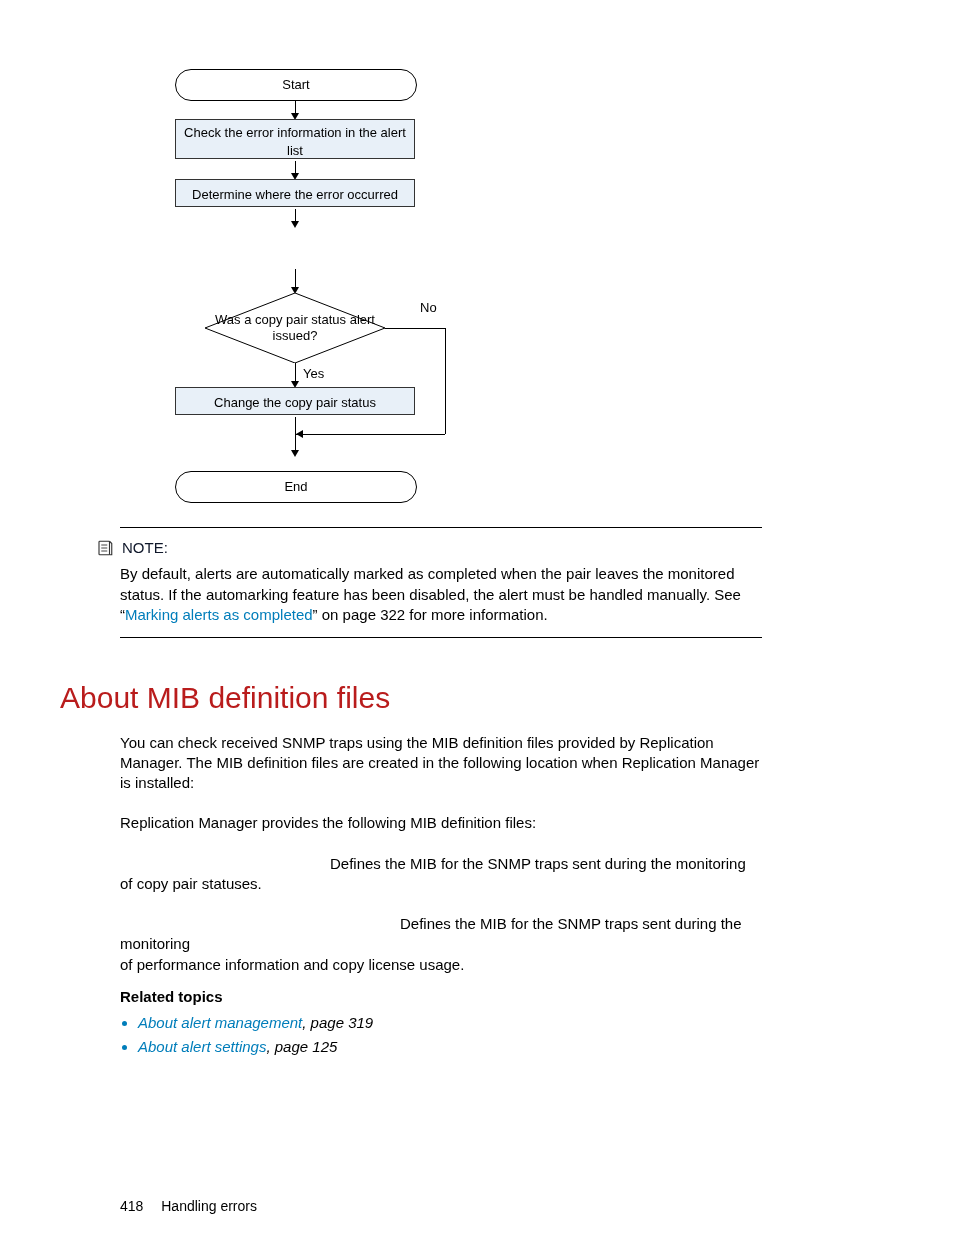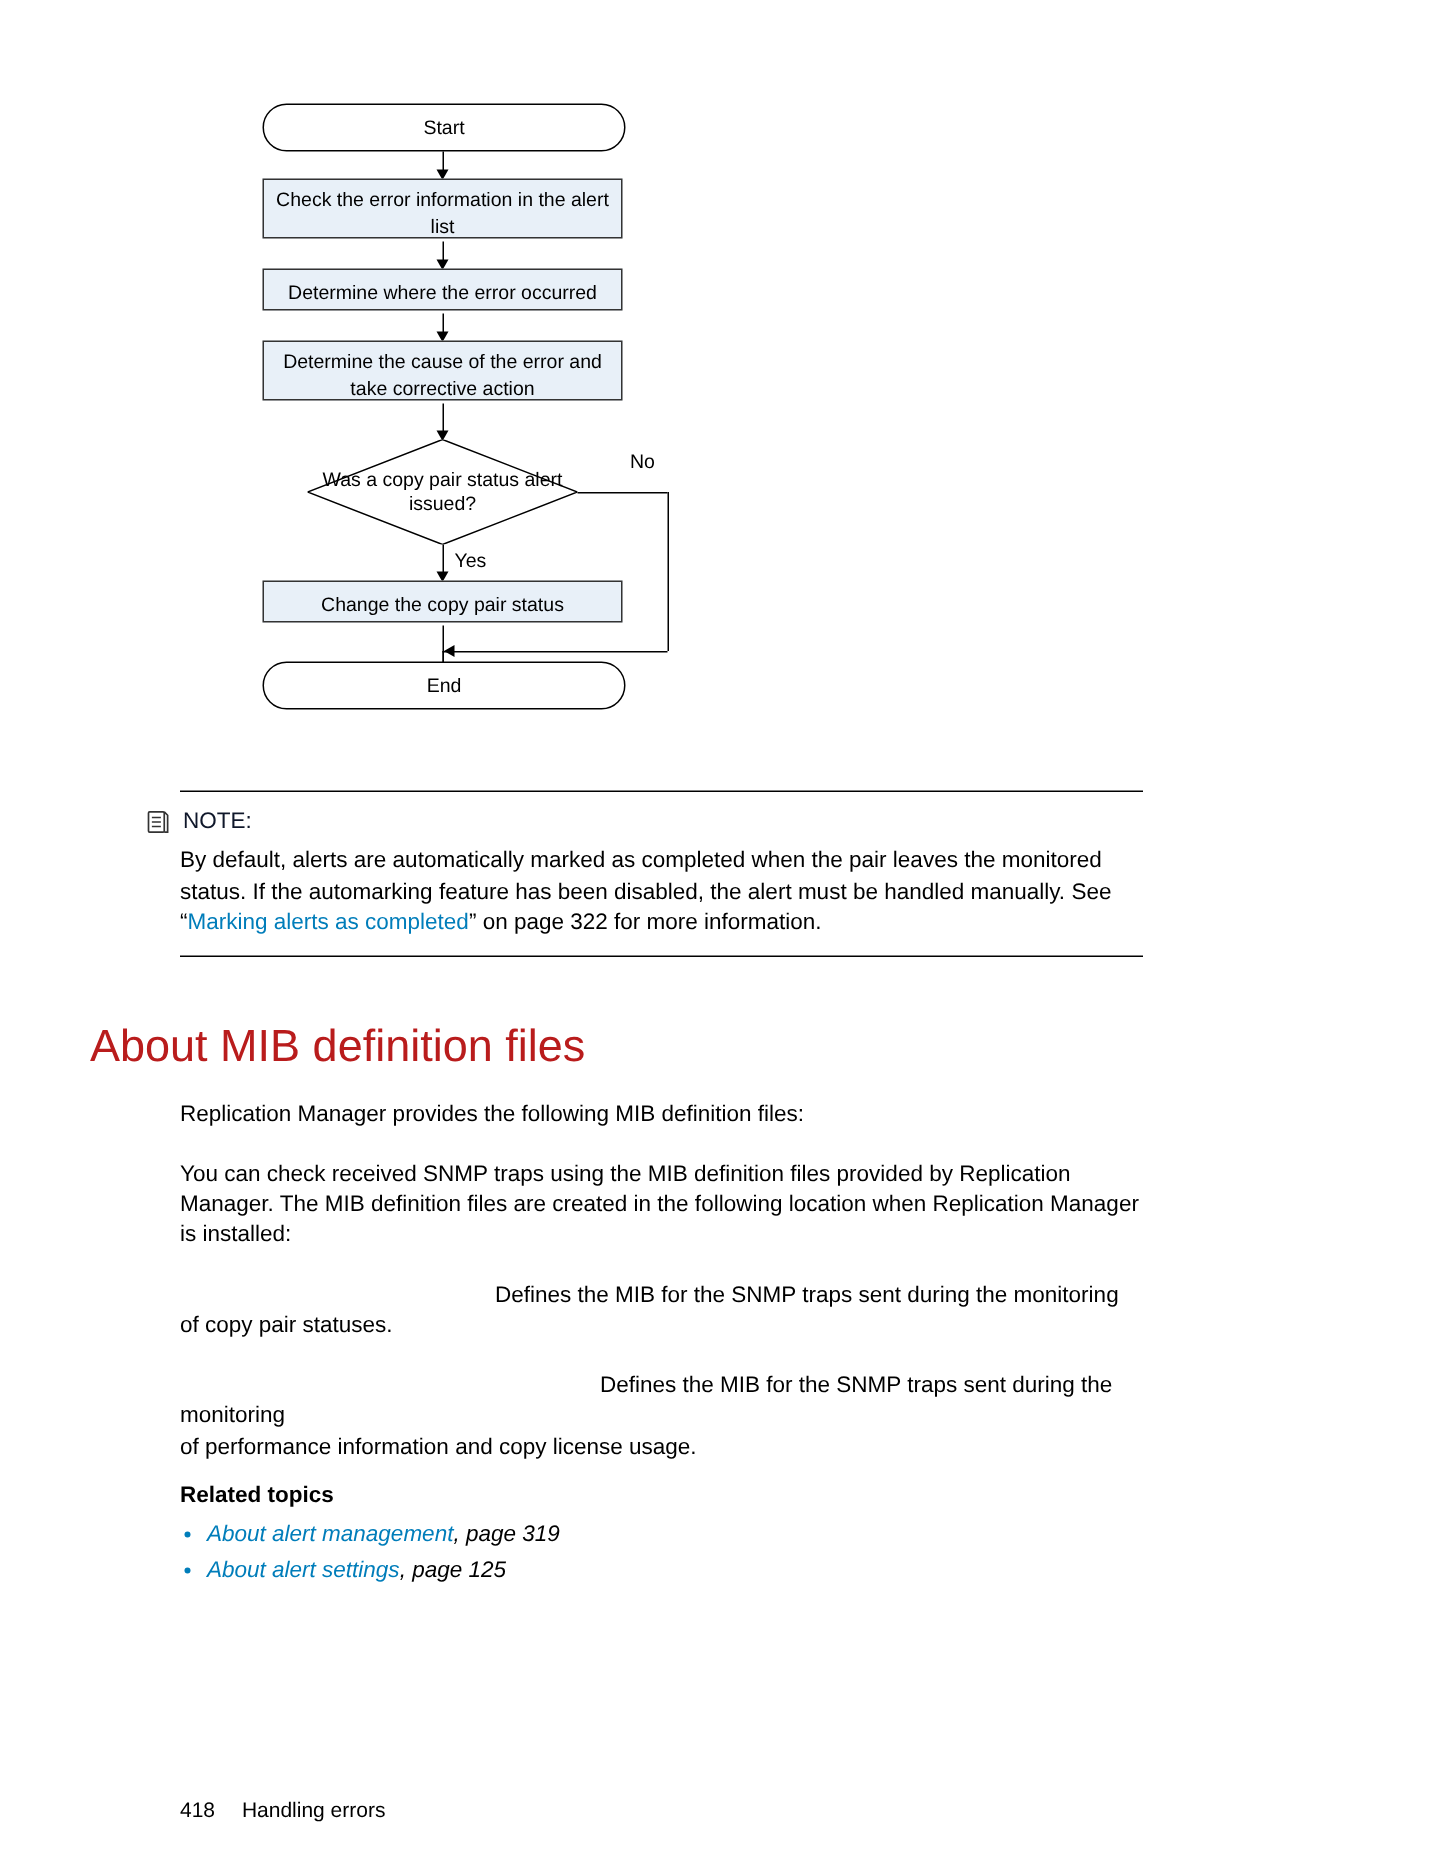--- a/index.html
+++ b/index.html
@@ -136,21 +136,20 @@
     <div class="arrowhead" style="left:116px; top:44px;"></div>
 
     <div class="process" style="top:50px; height:40px;">Check the error information in the alert list</div>
     <div class="connector" style="left:120px; top:92px; width:1px; height:14px;"></div>
     <div class="arrowhead" style="left:116px; top:104px;"></div>
 
     <div class="process" style="top:110px; height:28px; padding-top:6px;">Determine where the error occurred</div>
     <div class="connector" style="left:120px; top:140px; width:1px; height:14px;"></div>
     <div class="arrowhead" style="left:116px; top:152px;"></div>
 
-    <div class="process" style="top:158px; height:40px;">Determine the cause of the error and take corrective action</div>
     <div class="connector" style="left:120px; top:200px; width:1px; height:20px;"></div>
     <div class="arrowhead" style="left:116px; top:218px;"></div>
 
     <div class="decision" style="top:224px;">
       <svg viewBox="0 0 180 70">
         <polygon points="90,0 180,35 90,70 0,35" fill="#fff" stroke="#000" stroke-width="1"></polygon>
       </svg>
       <div class="decision-text">Was a copy pair status alert issued?</div>
     </div>
 
@@ -166,44 +165,44 @@
 
     <div class="connector" style="left:210px; top:259px; width:60px; height:1px;"></div>
     <div class="connector" style="left:270px; top:259px; width:1px; height:106px;"></div>
     <div class="connector" style="left:120px; top:365px; width:150px; height:1px;"></div>
 
     <div class="arrowhead-left" style="left:121px; top:361px;"></div>
 
     <div class="connector" style="left:120px; top:365px; width:1px; height:18px;"></div>
     <div class="arrowhead" style="left:116px; top:381px;"></div>
 
-    <div class="terminator" style="top:372px;">End</div>
+    <div class="terminator" style="top:402px;">End</div>
   </div>
 
   <div class="note-block">
     <div class="note-header">
       <svg class="note-icon" viewBox="0 0 24 24">
         <rect x="4" y="3" width="14" height="18" rx="1" fill="none" stroke="#333" stroke-width="1.5"></rect>
         <path d="M18 3 l3 3 v15 h-3" fill="none" stroke="#333" stroke-width="1.5"></path>
         <line x1="7" y1="8" x2="15" y2="8" stroke="#333" stroke-width="1.2"></line>
         <line x1="7" y1="12" x2="15" y2="12" stroke="#333" stroke-width="1.2"></line>
         <line x1="7" y1="16" x2="15" y2="16" stroke="#333" stroke-width="1.2"></line>
       </svg>
       <span class="note-title">NOTE:</span>
     </div>
     <div class="note-body">
       <span>By default, alerts are automatically marked as completed when the pair leaves the monitored status. If the automarking feature has been disabled, the alert must be handled manually. See “</span><span class="link">Marking alerts as completed</span><span>” on page 322 for more information.</span>
     </div>
   </div>
 
   <h2 class="section-heading">About MIB definition files</h2>
 
+  <div class="body-text">You can check received SNMP traps using the MIB definition files provided by Replication Manager. The MIB definition files are created in the following location when Replication Manager is installed:</div>
+
   <div class="body-text">Replication Manager provides the following MIB definition files:</div>
-
-  <div class="body-text">You can check received SNMP traps using the MIB definition files provided by Replication Manager. The MIB definition files are created in the following location when Replication Manager is installed:</div>
 
   <div style="margin-bottom:20px;">
     <span style="display:inline-block; width:210px;"></span><span>Defines the MIB for the SNMP traps sent during the monitoring</span><br>
     <span>of copy pair statuses.</span>
   </div>
 
   <div style="margin-bottom:12px;">
     <span style="display:inline-block; width:280px;"></span><span>Defines the MIB for the SNMP traps sent during the monitoring</span><br>
     <span>of performance information and copy license usage.</span>
   </div>

